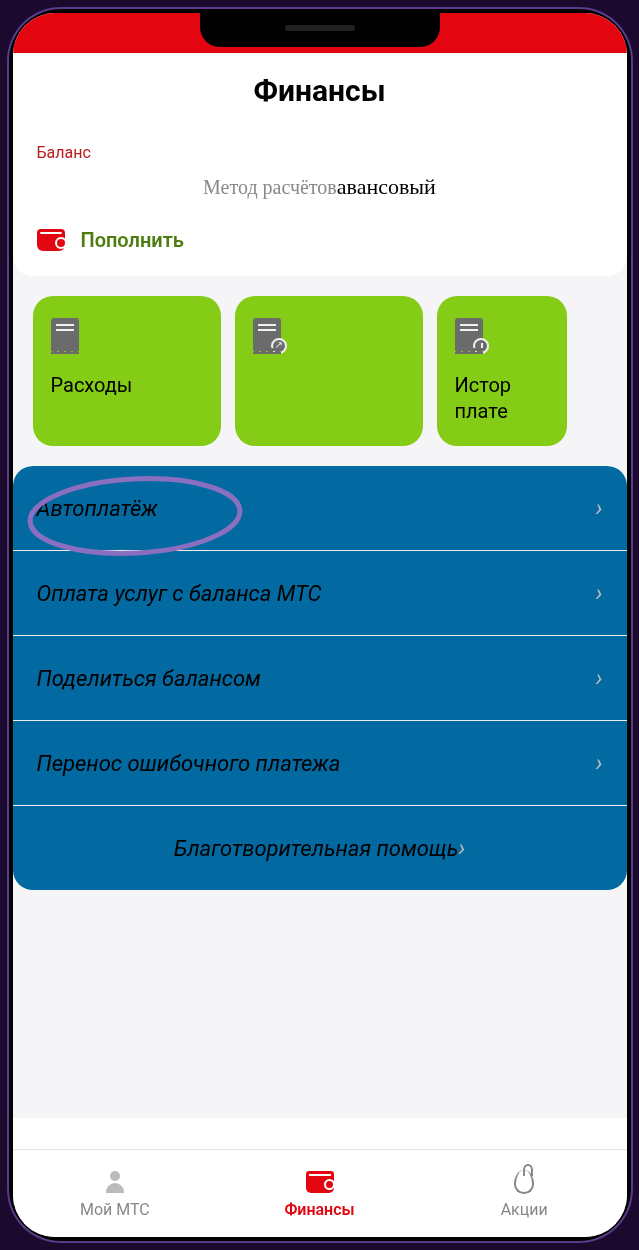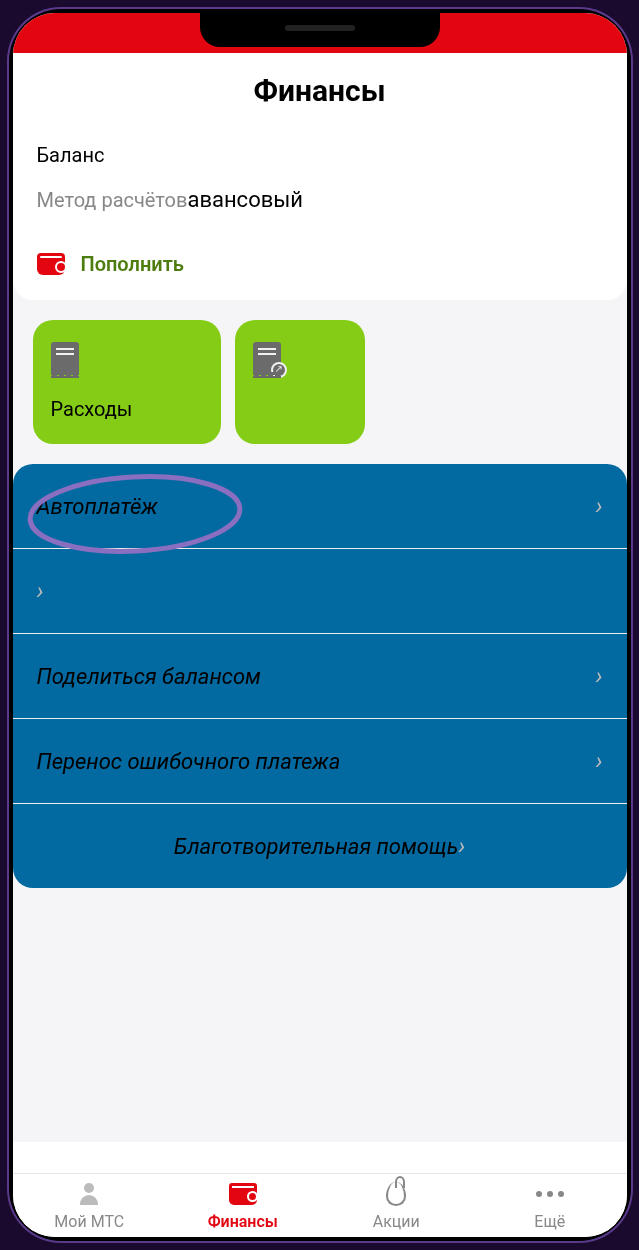--- a/index.html
+++ b/index.html
@@ -72,36 +72,37 @@
     background: #f5f5f7;
     padding: 0 20px;
   }
   .balance-card {
     background: #fff;
     border-radius: 0 0 20px 20px;
     padding: 16px 24px 24px;
     margin: 0 -20px;
   }
   .balance-label {
-    font-size: 20px;
-    color: #000000;
-    margin-bottom: 20px;
+    font-size: 16px;
+    color: #b91c1c;
+    margin-bottom: 12px;
   }
   .balance-amount {
     font-size: 44px;
     font-weight: 700;
     color: #000;
     margin-bottom: 28px;
   }
   .balance-amount .dim { color: #bbb; }
   .method-row {
     display: flex;
-    justify-content: flex-start;
-    align-items: center;
-    margin-bottom: 40px;
+    justify-content: center;
+    align-items: center;
+    margin-bottom: 28px;
+    font-family: Liberation Serif, serif;
   }
   .method-label { font-size: 20px; color: #888; }
   .method-value { font-size: 22px; color: #000; }
   .topup-row {
     display: flex;
     align-items: center;
     gap: 16px;
   }
   .wallet-icon-small {
     width: 28px; height: 22px;
@@ -174,21 +175,21 @@
   .chevron { color: #bbb; font-size: 24px; }
   .circle-highlight {
     position: absolute;
     top: 6px;
     left: 10px;
     width: 225px;
     height: 88px;
     pointer-events: none;
   }
   .bottom-nav {
-    height: 64px;
+    height: 88px;
     background: #fff;
     border-top: 1px solid #e5e5e5;
     display: flex;
     flex-shrink: 0;
     margin-top: 31px;
   }
   .nav-item {
     flex: 1;
     display: flex;
     flex-direction: column;
@@ -247,31 +248,41 @@
           <div class="tile-label">Расходы</div>
         </div>
         <div class="tile">
           <div class="tile-icon">
               <div class="receipt-icon">
                 <div class="lines"></div>
                 <div class="share-badge"></div>
               </div>
             </div>
         </div>
+        <div class="tile">
+          <div class="tile-icon">
+              <div class="receipt-icon">
+                <div class="lines"></div>
+                <div class="clock-badge"></div>
+              </div>
+            </div>
+          <div class="tile-label">Истор плате</div>
+        </div>
       </div>
 
       <div class="list">
         <svg class="circle-highlight" viewBox="0 0 225 88">
           <ellipse cx="112" cy="44" rx="105" ry="37" fill="none" stroke="#8a6fc0" stroke-width="5" transform="rotate(-3 112 44)"></ellipse>
         </svg>
         <div class="list-item">
           <span class="list-label">Автоплатёж</span>
           <span class="chevron">›</span>
         </div>
         <div class="list-item">
+          <span class="list-label">Оплата услуг с баланса МТС</span>
           <span class="chevron">›</span>
         </div>
         <div class="list-item">
           <span class="list-label">Поделиться балансом</span>
           <span class="chevron">›</span>
         </div>
         <div class="list-item">
           <span class="list-label">Перенос ошибочного платежа</span>
           <span class="chevron">›</span>
         </div>
@@ -294,25 +305,15 @@
             <div class="wallet-nav-icon"></div>
           </div>
         <span class="nav-label">Финансы</span>
       </div>
       <div class="nav-item">
         <div class="nav-icon">
             <div class="fire-icon"></div>
           </div>
         <span class="nav-label">Акции</span>
       </div>
-      <div class="nav-item">
-        <div class="nav-icon">
-            <div class="dots-icon">
-              <span></span>
-              <span></span>
-              <span></span>
-            </div>
-          </div>
-        <span class="nav-label">Ещё</span>
-      </div>
     </div>
   </div>
 </div>
 
 </body></html>

